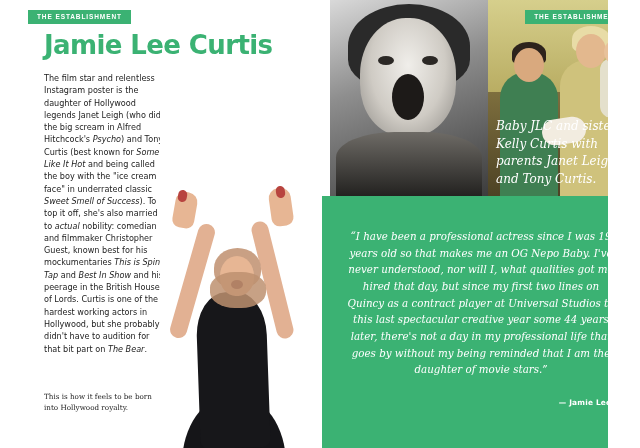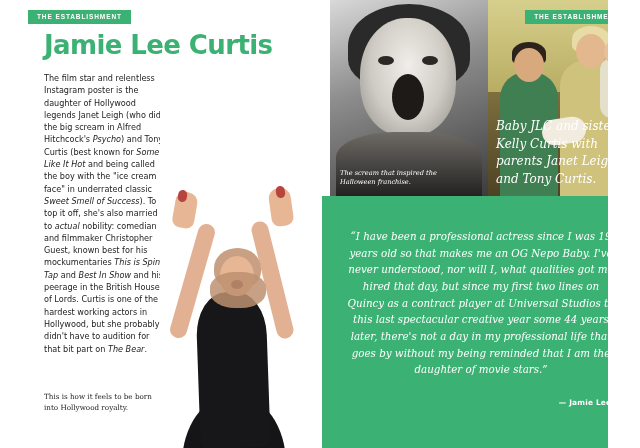--- a/index.html
+++ b/index.html
@@ -406,21 +406,20 @@
 
     <div class="right-top">
 
       <div class="photo-scream">
         <div class="scream-hair"></div>
         <div class="scream-face"></div>
         <div class="scream-eye-l"></div>
         <div class="scream-eye-r"></div>
         <div class="scream-mouth"></div>
         <div class="scream-body"></div>
-        <div class="cap-scream">The scream that inspired the Halloween franchise.</div>
       </div>
 
       <div class="photo-family">
         <div class="fam-wall"></div>
         <div class="fam-floor"></div>
         <div class="fam-man"></div>
         <div class="fam-man-hair"></div>
         <div class="fam-man-head"></div>
         <div class="fam-woman"></div>
         <div class="fam-woman-hair"></div>

